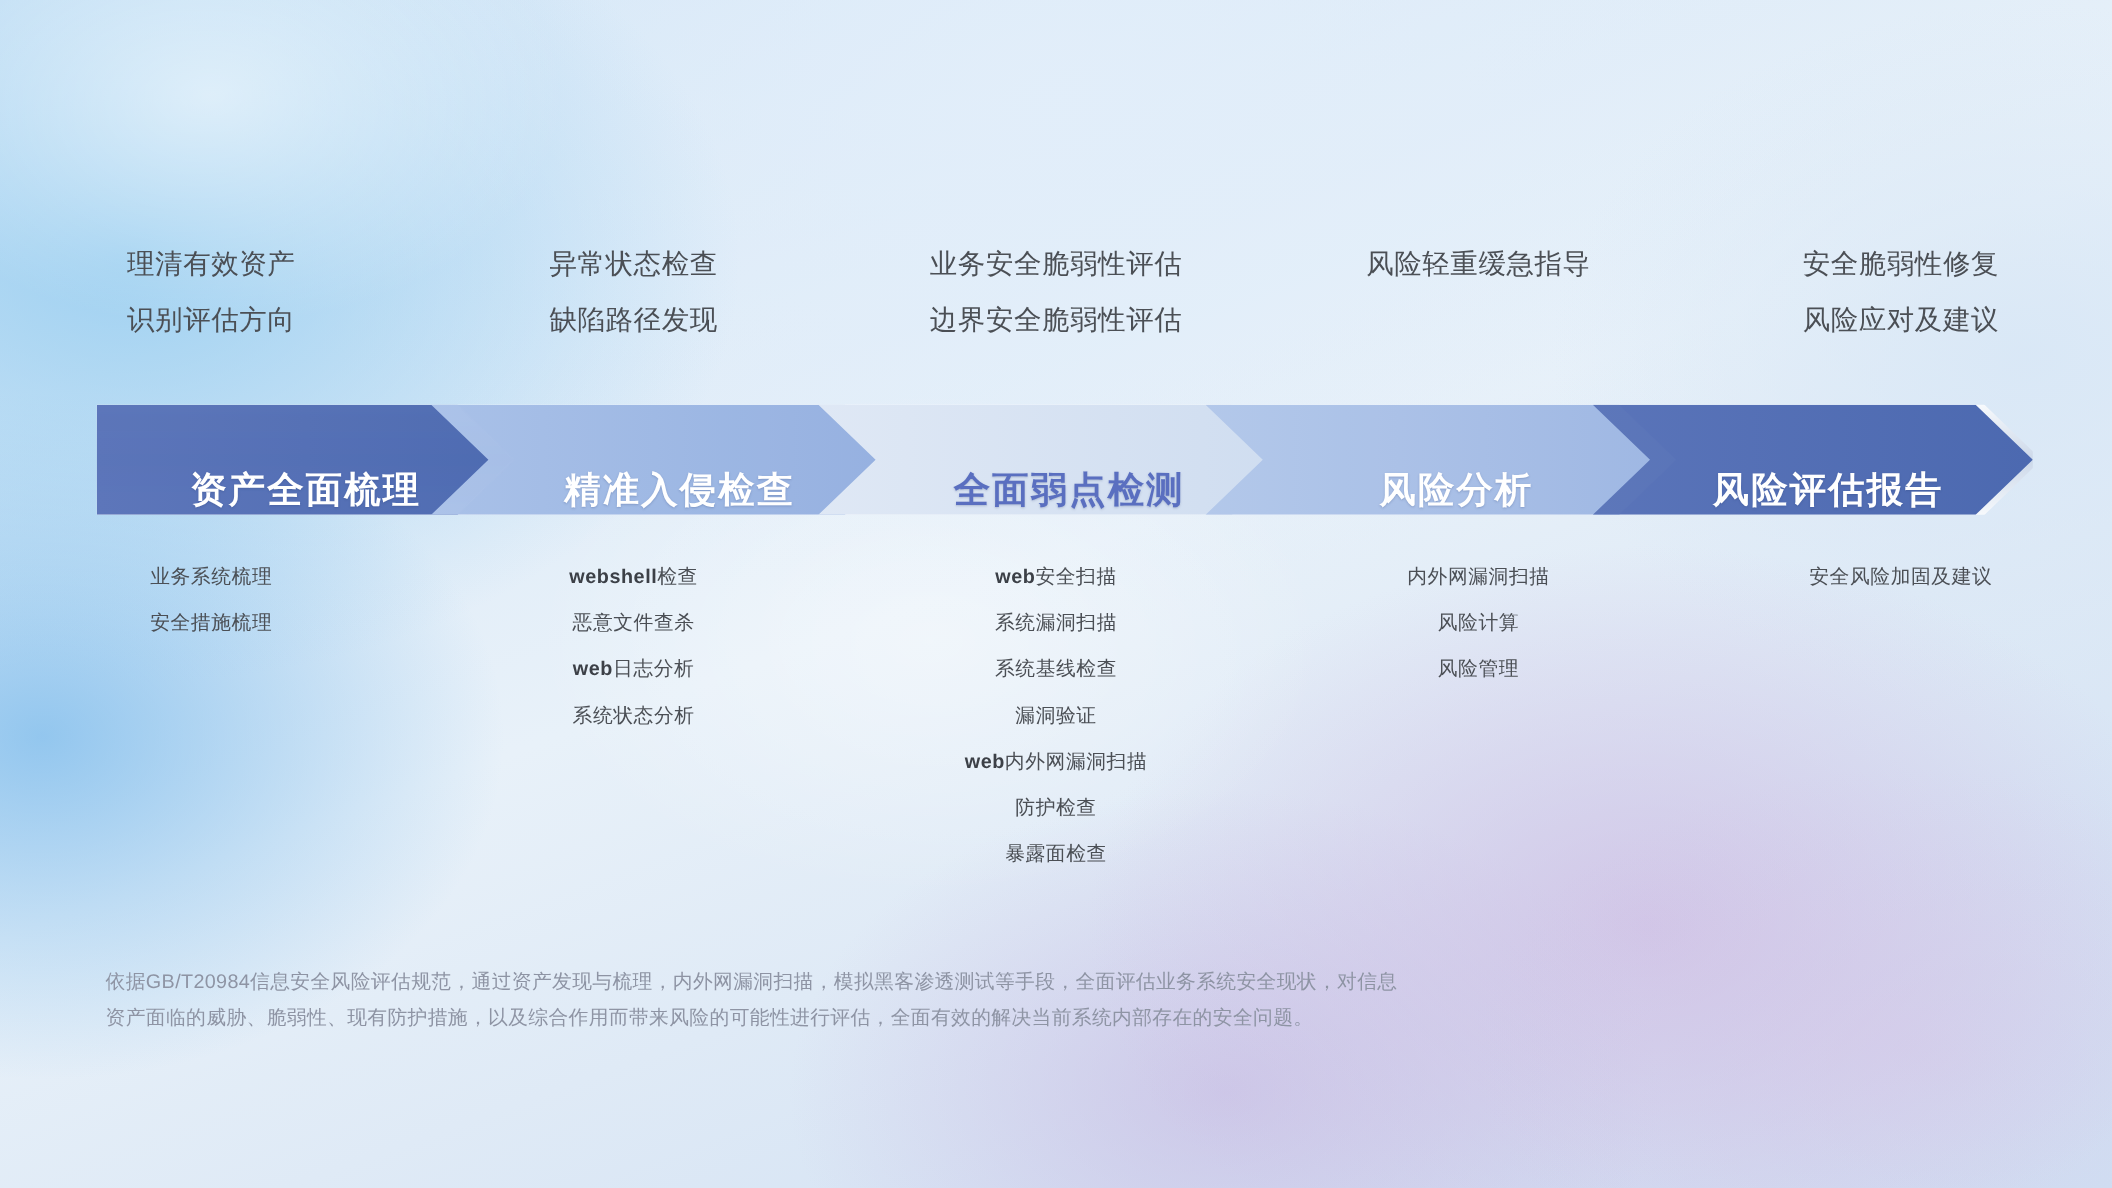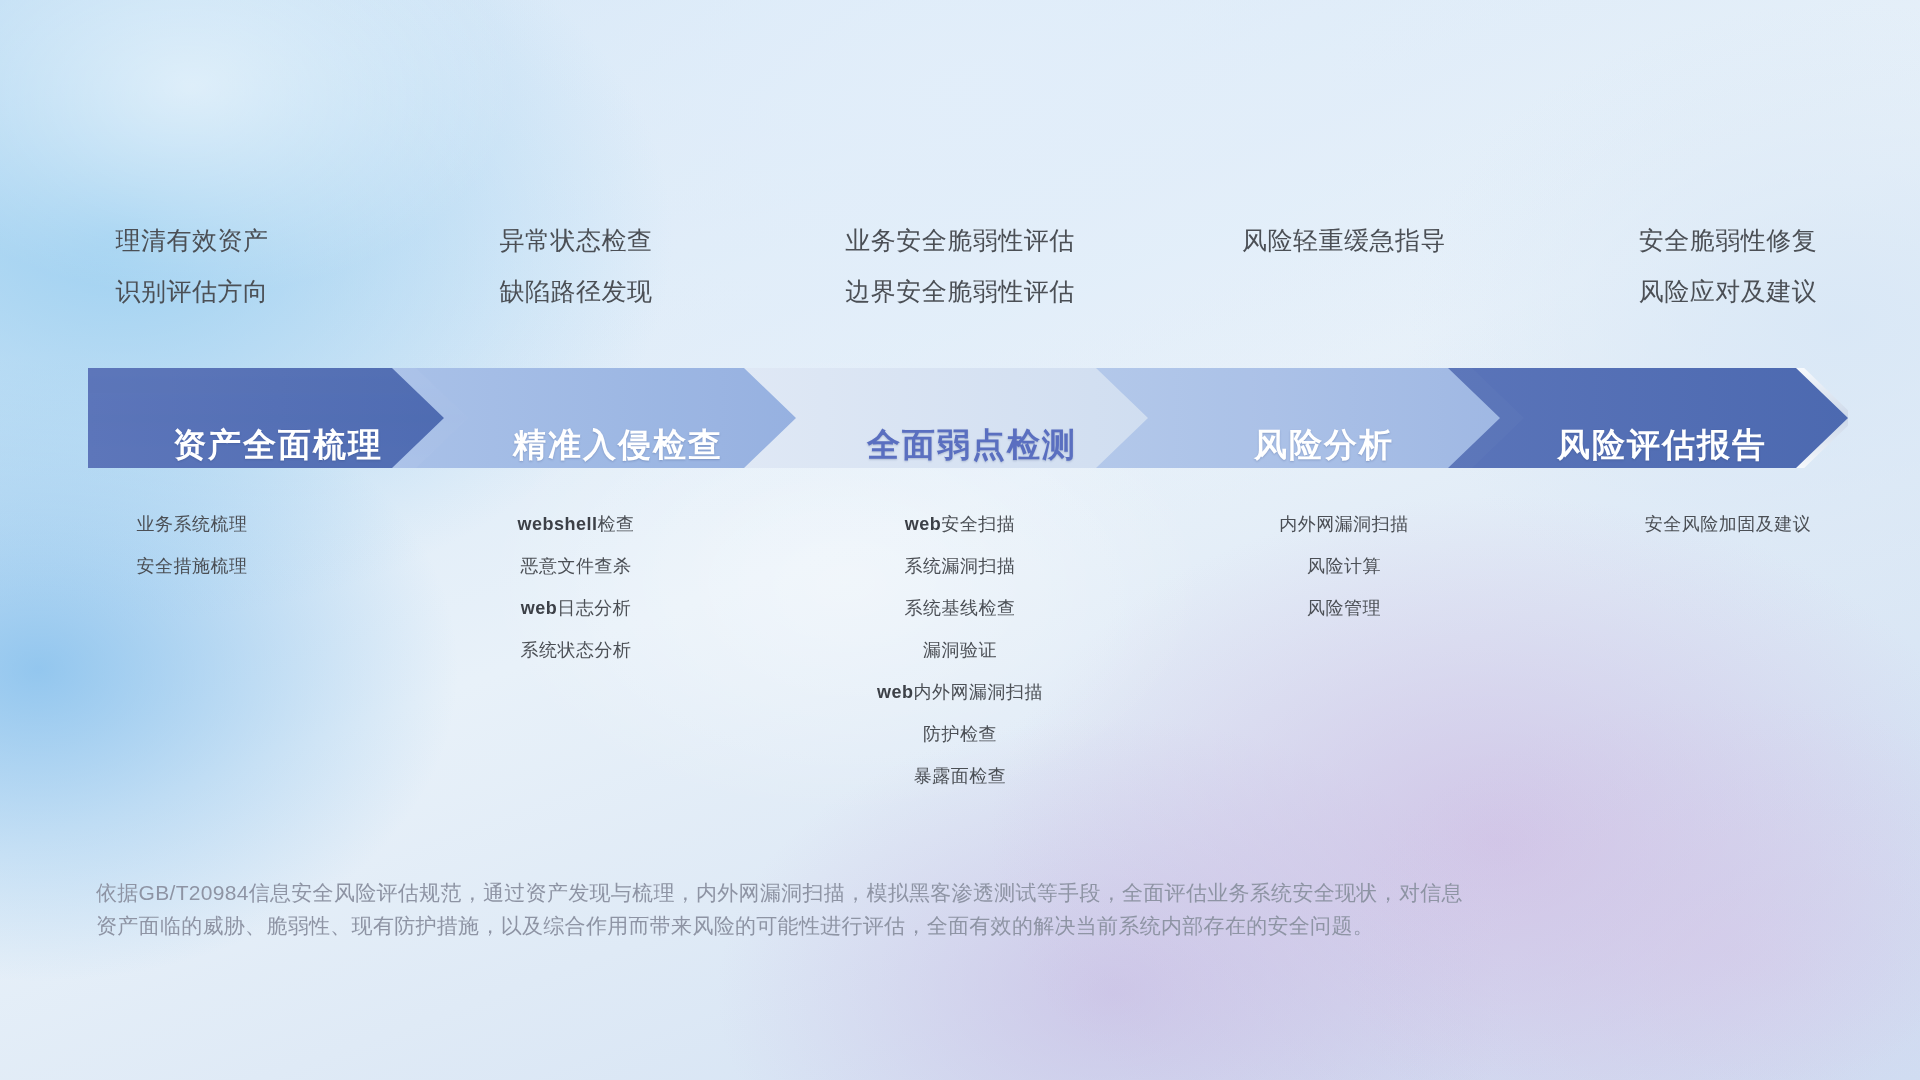--- a/index.html
+++ b/index.html
@@ -102,21 +102,21 @@
     white-space: nowrap;
   }
   .bot-item b { font-weight: bold; color: #3c4047; }
 
   
   #footer {
     position: absolute;
     left: 96px;
     top: 876px;
     width: 1560px;
-    font-size: 21px;
+    font-size: 18px;
     line-height: 33px;
     color: #8e94a4;
     letter-spacing: 0.3px;
   }
   #footer div { white-space: nowrap; }
 </style>
 </head>
 <body>
 
 <div id="bg"></div>

